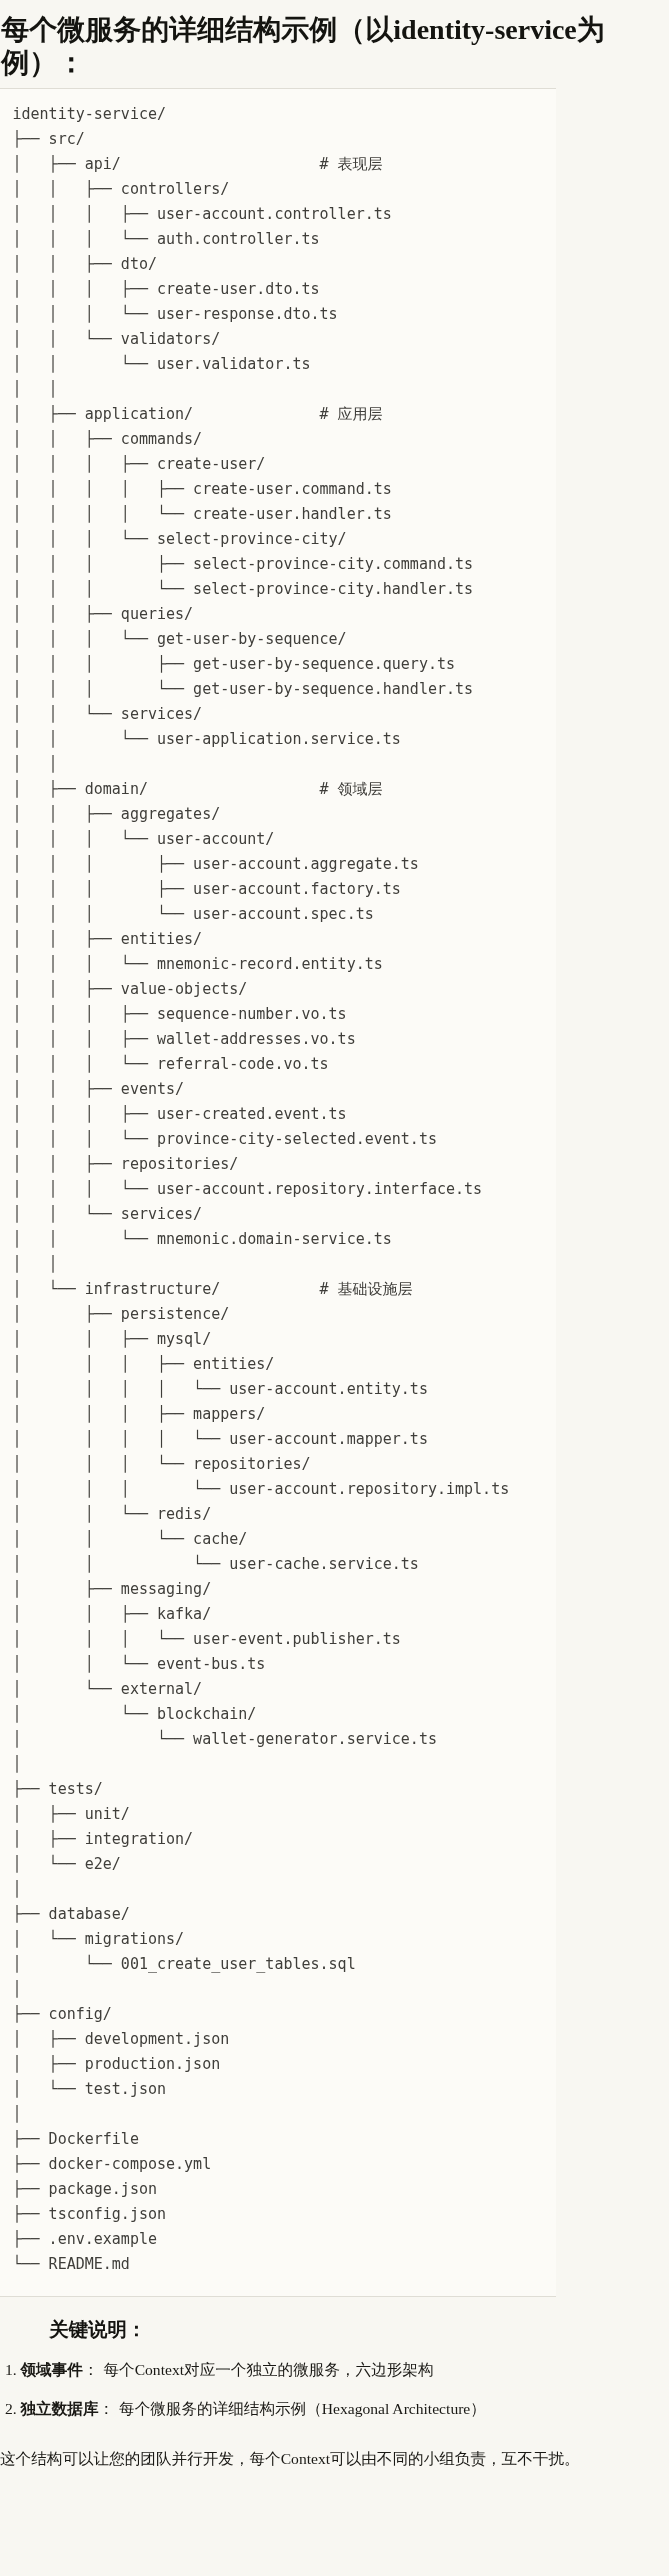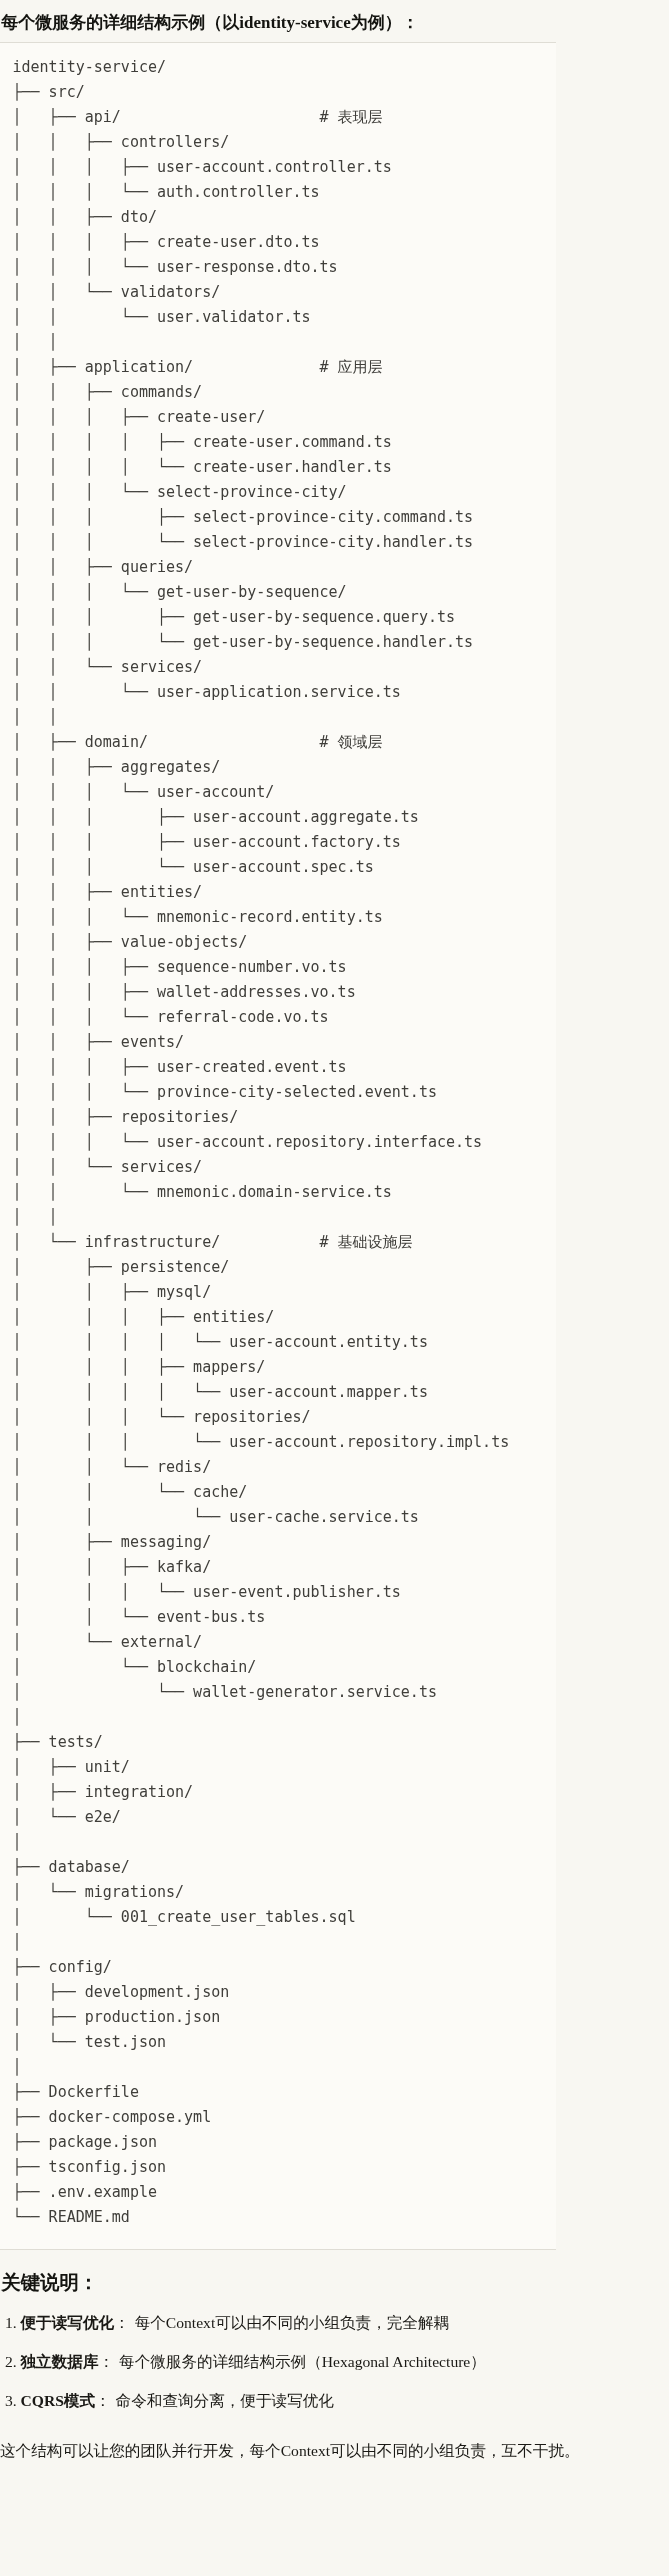--- a/index.html
+++ b/index.html
@@ -15,21 +15,21 @@
     width:669px;
     min-height:2576px;
     background:var(--page-bg);
     color:var(--text-color);
     font-family:"Liberation Serif","DejaVu Serif",serif;
     overflow-x:hidden;
   }
   .page-title{
     font-family:"Liberation Serif","DejaVu Serif",serif;
     font-weight:700;
-    font-size:17px;
+    font-size:28px;
     line-height:1.2;
     margin:12.5px 5px 8.8px 1.3px;
     color:#141410;
   }
   .code-block{
     background:var(--code-bg);
     border-top:1.3px solid var(--border-color);
     border-bottom:1.3px solid var(--border-color);
     padding:12.5px 6.3px 19px 12.5px;
     width:556px;
@@ -42,20 +42,21 @@
     color:var(--code-text);
     white-space:pre;
   }
   .notes-heading{
     font-family:"Liberation Serif","DejaVu Serif",serif;
     font-weight:700;
     font-size:19.4px;
     line-height:1.25;
     margin:21px 0 17.5px 1.3px;
     color:#141410;
+    padding-left:48px;
   }
   .notes-list{
     list-style:none;
     margin:0;
     padding:0 0 0 5px;
     font-size:15.6px;
   }
   .notes-list li{
     margin:0 0 20px 0;
     line-height:19px;
@@ -165,26 +166,23 @@
 ├── package.json
 ├── tsconfig.json
 ├── .env.example
 └── README.md</pre>
   </section>
 
   <h3 class="notes-heading">关键说明：</h3>
 
   <ol class="notes-list">
     <li>
-      <span class="note-num">1.</span><span class="note-term">便于读写优化</span><span class="note-sep">：</span><span class="note-desc">每个Context可以由不同的小组负责，完全解耦</span>
+      <span class="note-num">1.</span><span class="note-term">领域事件</span><span class="note-sep">：</span><span class="note-desc">每个Context对应一个独立的微服务，六边形架构</span>
     </li>
     <li>
       <span class="note-num">2.</span><span class="note-term">独立数据库</span><span class="note-sep">：</span><span class="note-desc">每个微服务的详细结构示例（Hexagonal Architecture）</span>
-    </li>
-    <li>
-      <span class="note-num">3.</span><span class="note-term">CQRS模式</span><span class="note-sep">：</span><span class="note-desc">命令和查询分离，便于读写优化</span>
     </li>
   </ol>
 
   <p class="closing-note">这个结构可以让您的团队并行开发，每个Context可以由不同的小组负责，互不干扰。</p>
 
 </main>
 
 
 </body></html>

